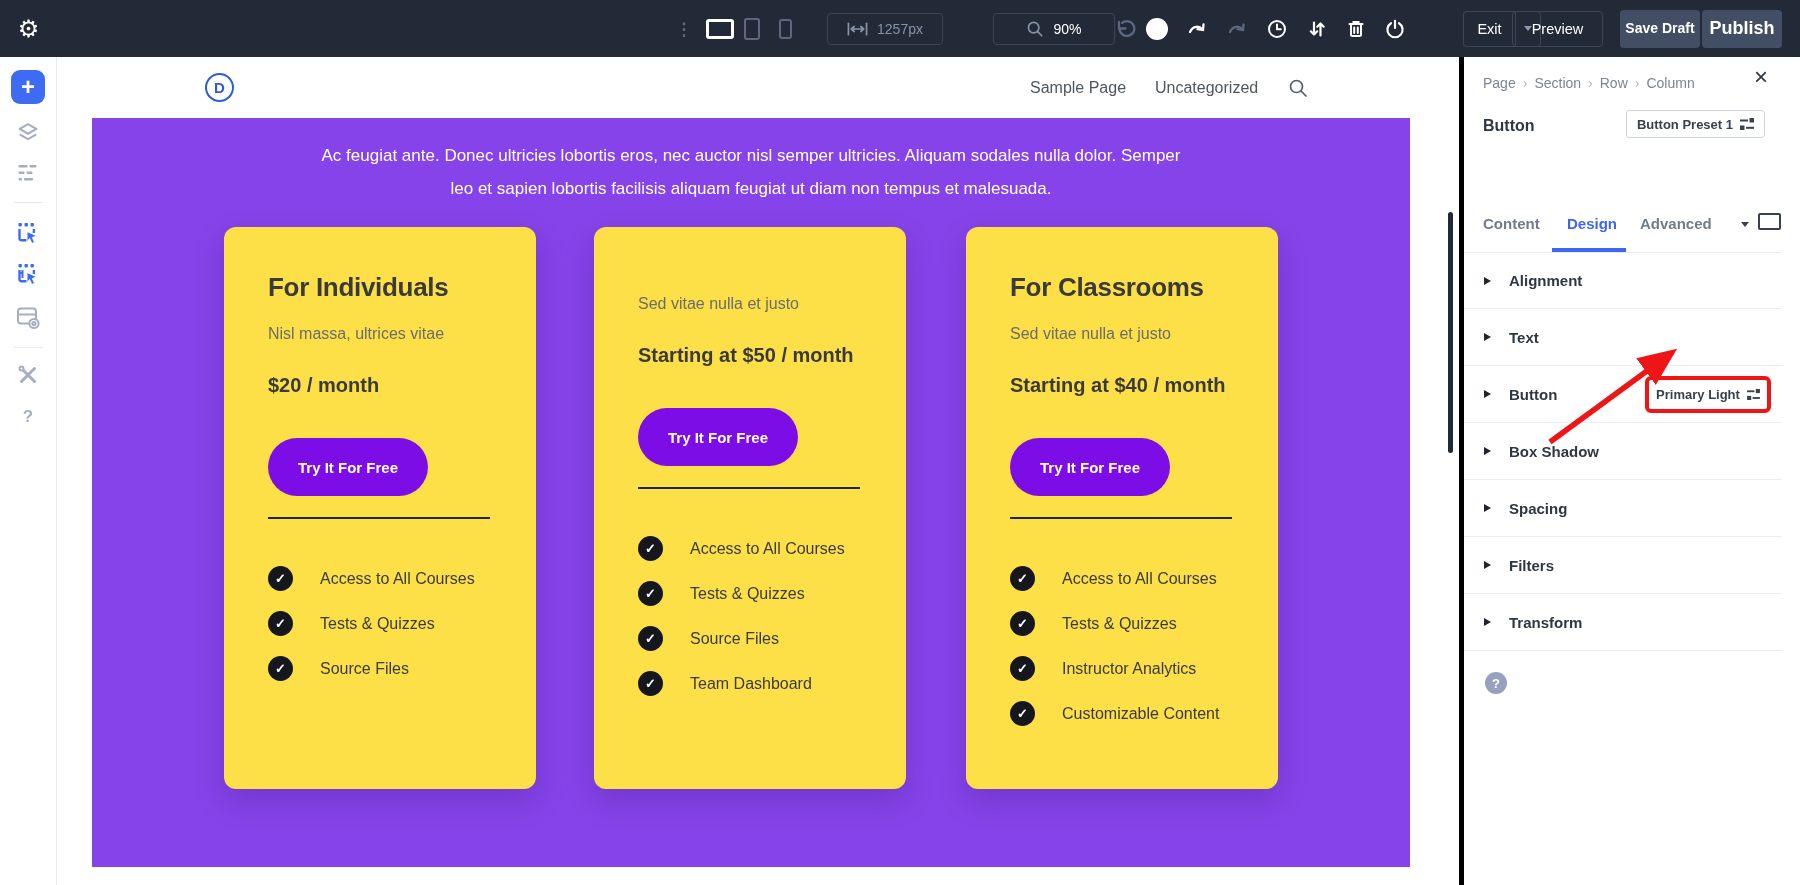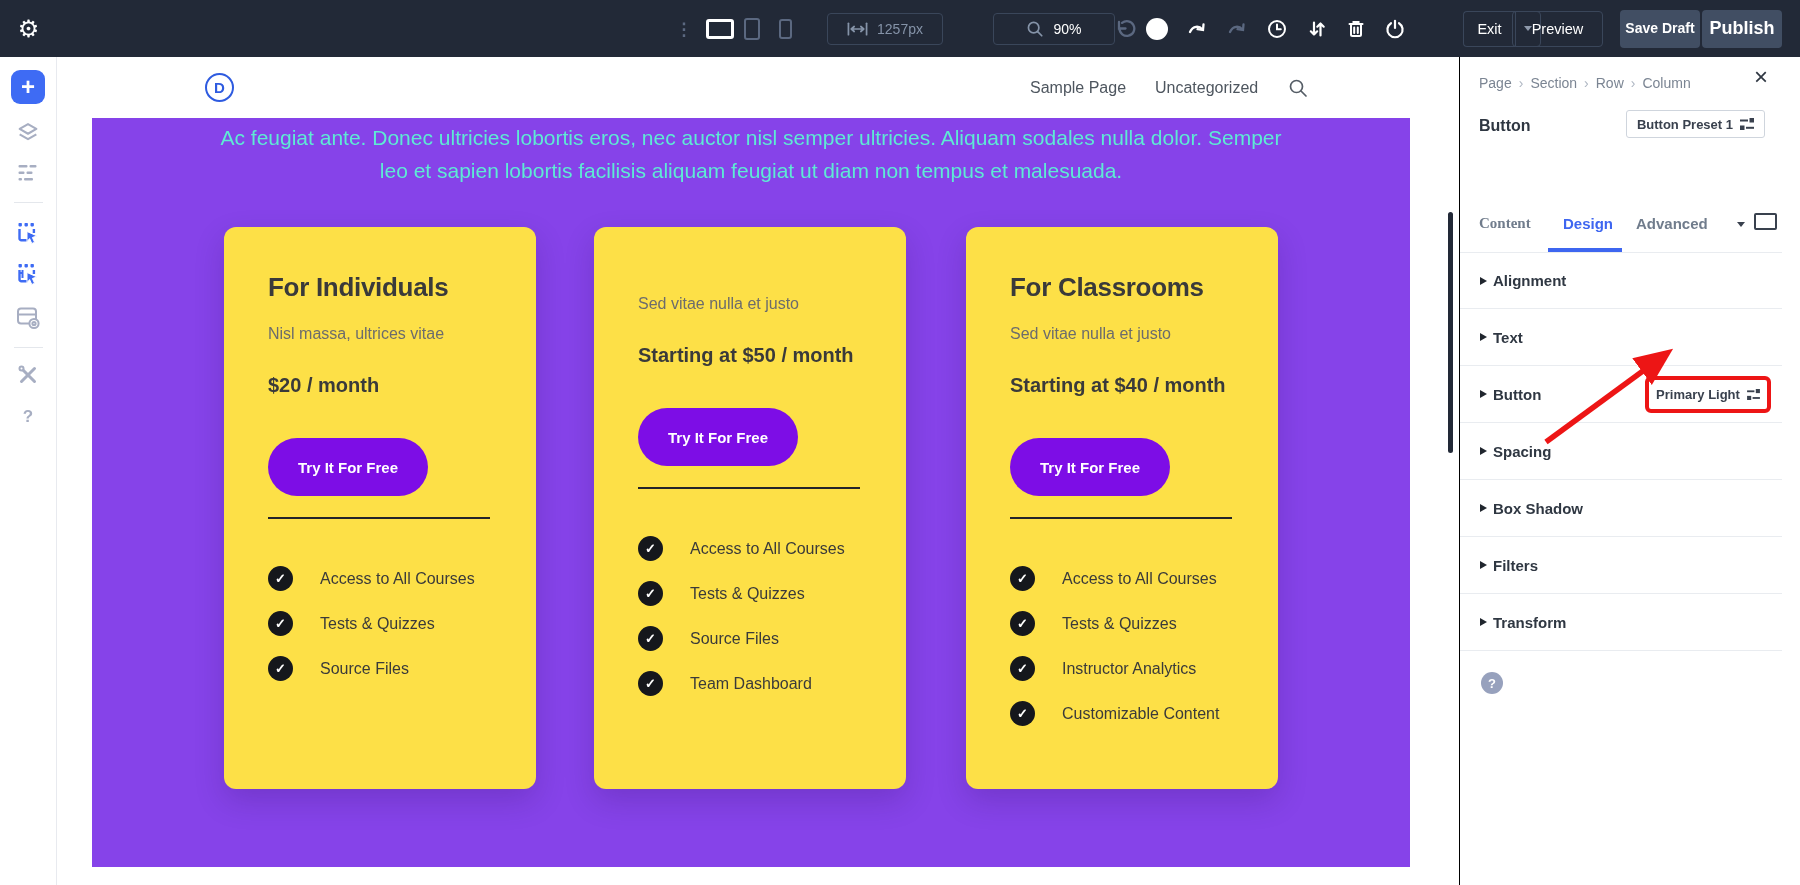--- a/index.html
+++ b/index.html
@@ -43,63 +43,63 @@
   
   .canvas { position:absolute; left:57px; top:57px; width:1402px; height:828px; background:#fff; }
   .pglogo { position:absolute; left:148px; top:16px; width:29px; height:29px; border:2.5px solid #2e5be0; border-radius:50%;
             display:flex; align-items:center; justify-content:center; color:#2e5be0; font-size:15px; font-weight:700; }
   .pgmeta { position:absolute; top:22px; font-size:16px; color:#4e565f; }
   .m-title { left:973px; }
   .m-cat { left:1098px; }
   .m-search { position:absolute; left:1231px; top:21px; cursor:pointer; }
 
   .purple { position:absolute; left:35px; top:61px; width:1318px; height:749px; background:#8643e9; }
-  .hero { padding-top:3px; text-align:center; color:#5eead4; font-size:21px; line-height:33px; }
+  .hero { padding-top:21px; text-align:center; color:#ffffff; font-size:17px; line-height:33px; }
 
   .card { position:absolute; top:109px; width:312px; height:562px; background:#fde047; border-radius:12px;
           box-shadow:0 12px 30px rgba(30,0,70,.18); padding:45px 44px 0 44px; cursor:pointer; }
   .c1 { left:132px; } .c2 { left:502px; } .c3 { left:874px; }
   .ctitle { font-size:26px; font-weight:700; color:#3a3a3a; letter-spacing:-.3px; line-height:30px; }
   .csub { margin-top:21px; font-size:16px; color:#6c6c6c; line-height:22px; }
   .cprice { margin-top:28px; font-size:20px; font-weight:700; color:#3a3a3a; line-height:24px; }
   .cbtn { margin-top:41px; width:160px; height:58px; background:#7d0de6; border:none; border-radius:29px;
           color:#fff; font-size:15px; font-weight:700; font-family:"Liberation Sans",sans-serif; cursor:pointer; }
   .cdivider { margin-top:21px; width:222px; height:2px; background:#23242a; }
   .feats { margin-top:47px; list-style:none; }
   .feat { display:flex; align-items:center; margin-bottom:20px; }
   .fcheck { width:25px; height:25px; background:#15171c; border-radius:50%; color:#fff; font-size:13px; font-weight:700;
             display:flex; align-items:center; justify-content:center; flex:0 0 25px; }
   .flabel { margin-left:27px; font-size:16px; color:#3a3a3a; }
 
   .canvas-scrollbar { position:absolute; left:1391px; top:155px; width:5px; height:241px; background:#222937; border-radius:3px; cursor:pointer; }
 
   
-  .panel { position:absolute; left:1459px; top:57px; width:323px; height:828px; background:#fff; border-left:1px solid #000000; z-index:45;text-align:center; }
+  .panel { position:absolute; left:1459px; top:57px; width:323px; height:828px; background:#fff; border-left:5px solid #000000; z-index:45;text-align:center; }
   .crumbs { position:absolute; left:19px; top:18px; font-size:14px; color:#7b8593; display:flex; gap:7px; align-items:center; }
   .crumb { cursor:pointer; }
   .crumb-sep { color:#aeb6c2; }
   .pclose { position:absolute; right:14px; top:8px; font-size:24px; color:#2f3742; cursor:pointer; line-height:1; }
   .ptitle { position:absolute; left:19px; top:60px; font-size:16px; font-weight:700; color:#2f3742; }
   .chip { display:inline-flex; align-items:center; gap:7px; border:1px solid #cfd5dd; border-radius:3px;
           height:28px; padding:0 10px; font-size:13px; font-weight:700; color:#39414e; background:#fff; cursor:pointer; }
   .chip-top { position:absolute; right:17px; top:53px; }
   .tabs { position:absolute; left:0; top:150px; width:100%; height:45px; }
   .tab { position:absolute; top:8px; font-size:15px; font-weight:600; color:#707c8c; cursor:pointer; }
   .tab.active { color:#3e66f0; }
-  .t0 { left:19px;font-family:Liberation Serif, serif; } .t1 { left:103px; } .t2 { left:176px; }
+  .t0 { left:19px; } .t1 { left:103px; } .t2 { left:176px; }
   .tabcaret { position:absolute; left:277px; top:15px; width:0; height:0; cursor:pointer;
               border-left:4.5px solid transparent; border-right:4.5px solid transparent; border-top:5.5px solid #39414e; }
   .tabdevice { position:absolute; left:294px; top:6px; width:23px; height:17px; border:2.5px solid #39414e; border-radius:2px; cursor:pointer; }
   .tab-underline { position:absolute; left:88px; top:41px; width:74px; height:4px; background:#3e66f0; }
   .acc { position:absolute; left:0; top:195px; width:100%; }
   .accrow { position:relative; height:57px; border-bottom:1px solid #e9ecf0; display:flex; align-items:center; cursor:pointer; }
   .accrow:first-child { border-top:1px solid #e9ecf0; }
   .tri { width:0; height:0; border-top:4.5px solid transparent; border-bottom:4.5px solid transparent;
          border-left:7px solid #20262e; margin-left:20px; }
-  .acclabel { margin-left:6px; font-size:15px; font-weight:600; color:#2f3742; }
+  .acclabel { margin-left:18px; font-size:15px; font-weight:600; color:#2f3742; }
   .redbox { position:absolute; right:11px; top:10px; width:126px; height:37px; border:4px solid #ed1515; border-radius:6px;
             display:flex; align-items:center; justify-content:center; gap:7px;
             font-size:13px; font-weight:700; color:#39414e; background:#fff; }
   .helpcircle { position:absolute; left:21px; top:615px; width:22px; height:22px; border-radius:50%; background:#97a1bd;
                 color:#fff; font-size:13px; font-weight:700; display:flex; align-items:center; justify-content:center; cursor:pointer; }
   .annot-arrow { position:absolute; left:0; top:0; pointer-events:none; }
 </style>
 </head>
 <body>
 
@@ -409,25 +409,25 @@
             <rect x="0" y="1.5" width="8" height="2"></rect>
               <rect x="9.5" y="0" width="4.5" height="4.5"></rect>
             <rect x="0" y="7.5" width="4.5" height="4.5"></rect>
               <rect x="6" y="8.8" width="8" height="2"></rect>
           </g>
         </svg>
       </span>
     </div>
     <div class="accrow">
       <span class="tri"></span>
+      <span class="acclabel">Box Shadow</span>
+    </div>
+    <div class="accrow">
+      <span class="tri"></span>
       <span class="acclabel">Spacing</span>
-    </div>
-    <div class="accrow">
-      <span class="tri"></span>
-      <span class="acclabel">Box Shadow</span>
     </div>
     <div class="accrow">
       <span class="tri"></span>
       <span class="acclabel">Filters</span>
     </div>
     <div class="accrow">
       <span class="tri"></span>
       <span class="acclabel">Transform</span>
     </div>
   </div>

